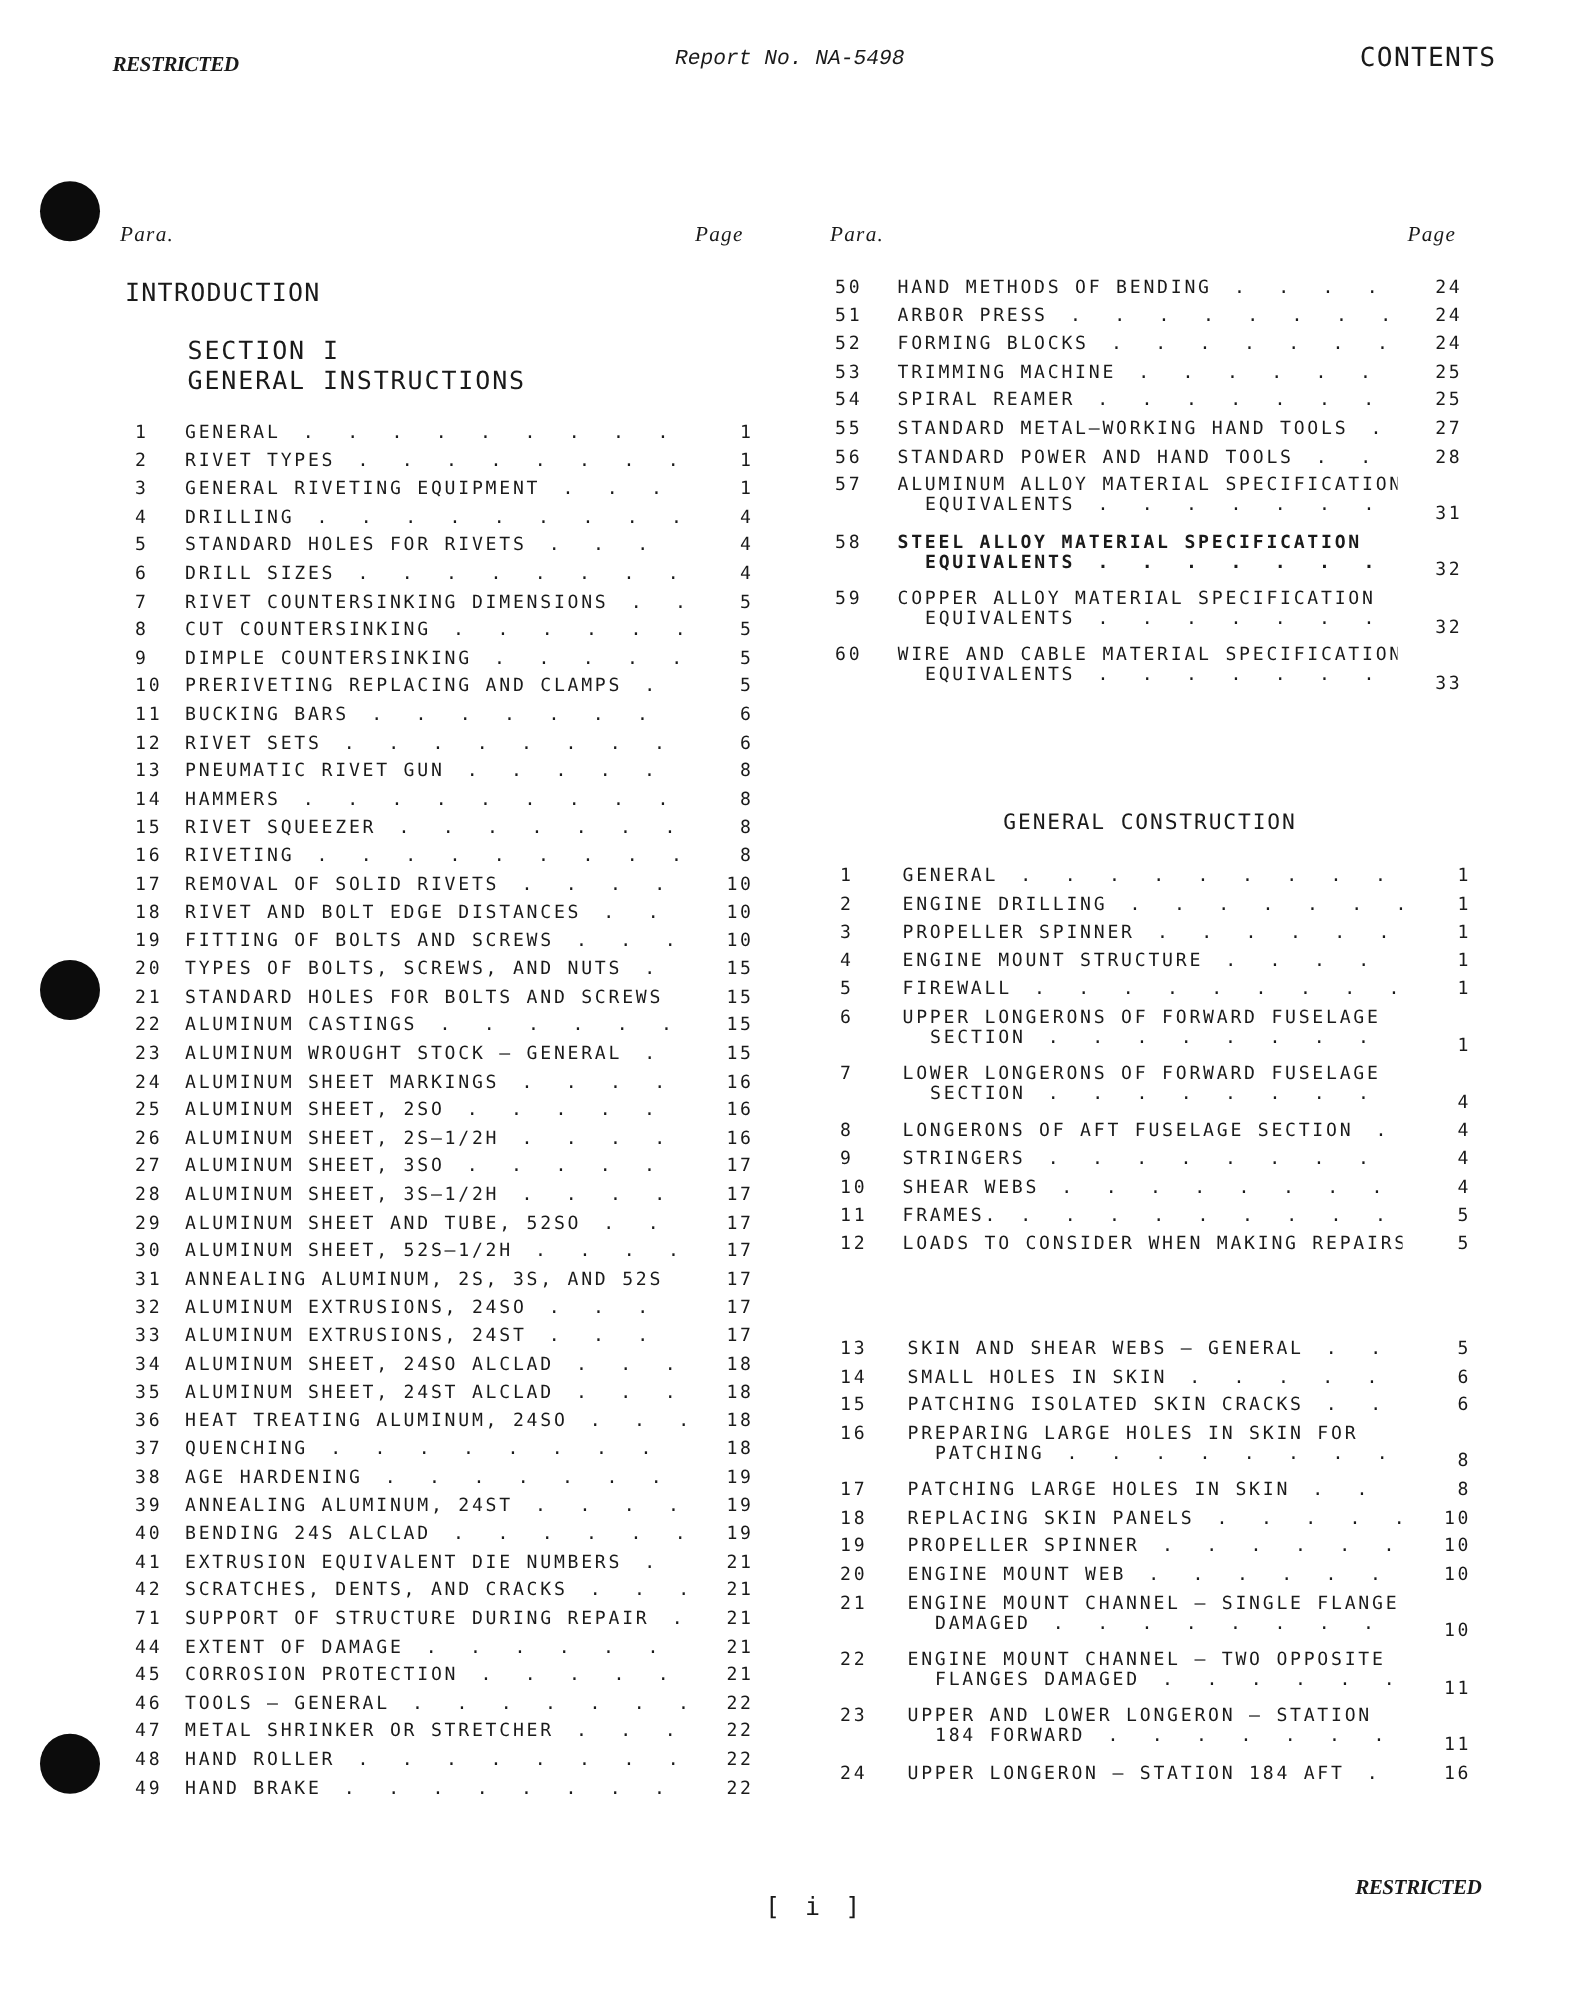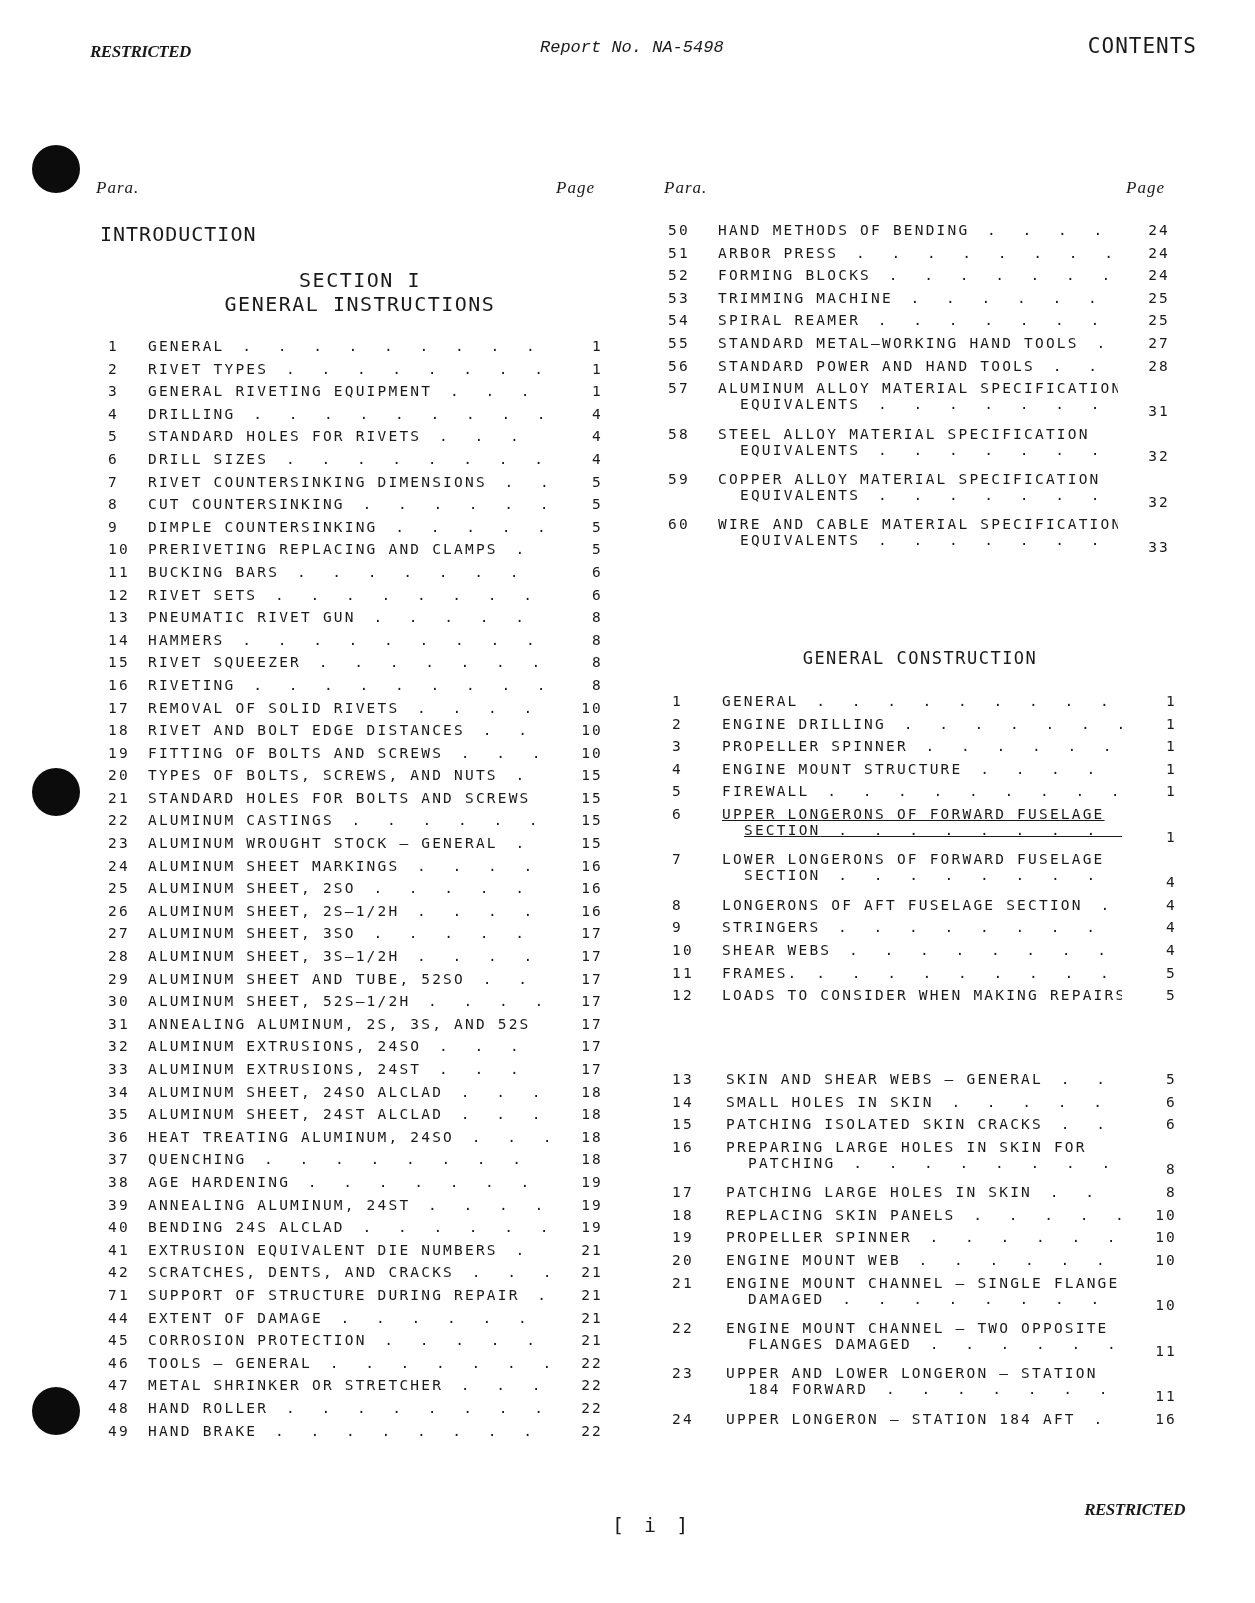--- a/index.html
+++ b/index.html
@@ -12,21 +12,21 @@
   .hdr-center { position:absolute; left:540px; top:38px; font-family:"Liberation Mono", monospace; font-style:italic; font-size:17px; }
   .hdr-right { position:absolute; right:58px; top:34px; font-family:"DejaVu Sans Mono", monospace; font-size:21px; letter-spacing:1px; }
 
   .toc-title { position:absolute; left:0; width:1255px; top:124px; text-align:center; font-family:"DejaVu Sans Mono", monospace; font-size:25px; letter-spacing:1.5px; }
 
   .colhead { position:absolute; top:178px; font-family:"Liberation Serif", serif; font-style:italic; font-size:17px; letter-spacing:1px; }
 
   .mono { font-family:"DejaVu Sans Mono", monospace; }
 
   .intro { position:absolute; left:100px; top:222px; font-size:20px; letter-spacing:1px; }
-  .sec-head { position:absolute; text-align:center; font-size:20px; letter-spacing:1.5px; line-height:24px; }
+  .sec-head { position:absolute; font-size:20px; letter-spacing:1.5px; line-height:24px; }
   .sub-head { position:absolute; text-align:center; font-size:17px; letter-spacing:1.5px; }
 
   .toc-list { position:absolute; margin:0; padding:0; list-style:none; }
   .toc-row { position:relative; height:22.6px; font-size:14.5px; letter-spacing:2.2px; white-space:nowrap; }
   .toc-row.tall { height:45.4px; }
   .toc-row .num { position:absolute; left:0; width:40px; }
   .toc-row .lbl { position:absolute; overflow:hidden; }
   .toc-row .lbl .dots { letter-spacing:9px; }
   .toc-row .pg { position:absolute; text-align:right; width:40px; }
   .toc-row .l1 { display:block; }
@@ -348,21 +348,21 @@
       <li class="toc-row tall">
         <span class="num">57</span>
         <span class="lbl" style="left: 50px; width: 400px;">
           <span class="l1">ALUMINUM ALLOY MATERIAL SPECIFICATION</span>
           <span class="l2"><span>EQUIVALENTS</span><span class="dots"> . . . . . . . . . . . . . . . . . . . . . . . . . . . .</span></span>
         </span>
         <span class="pg" style="left: 462px; top: 22.7px;">31</span>
       </li>
       <li class="toc-row tall">
         <span class="num">58</span>
-        <span class="lbl" style="left: 50px; width: 400px;">
+        <span class="lbl" style="left: 50px; width: 400px; font-weight: bold;">
           <span class="l1">STEEL ALLOY MATERIAL SPECIFICATION</span>
           <span class="l2"><span>EQUIVALENTS</span><span class="dots"> . . . . . . . . . . . . . . . . . . . . . . . . . . . .</span></span>
         </span>
         <span class="pg" style="left: 462px; top: 22.7px;">32</span>
       </li>
       <li class="toc-row tall">
         <span class="num">59</span>
         <span class="lbl" style="left: 50px; width: 400px;">
           <span class="l1">COPPER ALLOY MATERIAL SPECIFICATION</span>
           <span class="l2"><span>EQUIVALENTS</span><span class="dots"> . . . . . . . . . . . . . . . . . . . . . . . . . . . .</span></span>
@@ -403,21 +403,21 @@
         <span class="lbl" style="left: 50px; width: 400px;"><span>ENGINE MOUNT STRUCTURE</span><span class="dots"> . . . . . . . . . . . . . . . . . . . . . . . . . . . .</span></span>
         <span class="pg" style="left: 465px;">1</span>
       </li>
       <li class="toc-row">
         <span class="num">5</span>
         <span class="lbl" style="left: 50px; width: 400px;"><span>FIREWALL</span><span class="dots"> . . . . . . . . . . . . . . . . . . . . . . . . . . . .</span></span>
         <span class="pg" style="left: 465px;">1</span>
       </li>
       <li class="toc-row tall">
         <span class="num">6</span>
-        <span class="lbl" style="left: 50px; width: 400px; text-decoration: underline;">
+        <span class="lbl" style="left: 50px; width: 400px;">
           <span class="l1">UPPER LONGERONS OF FORWARD FUSELAGE</span>
           <span class="l2"><span>SECTION</span><span class="dots"> . . . . . . . . . . . . . . . . . . . . . . . . . . . .</span></span>
         </span>
         <span class="pg" style="left: 465px; top: 22.7px;">1</span>
       </li>
       <li class="toc-row tall">
         <span class="num">7</span>
         <span class="lbl" style="left: 50px; width: 400px;">
           <span class="l1">LOWER LONGERONS OF FORWARD FUSELAGE</span>
           <span class="l2"><span>SECTION</span><span class="dots"> . . . . . . . . . . . . . . . . . . . . . . . . . . . .</span></span>

